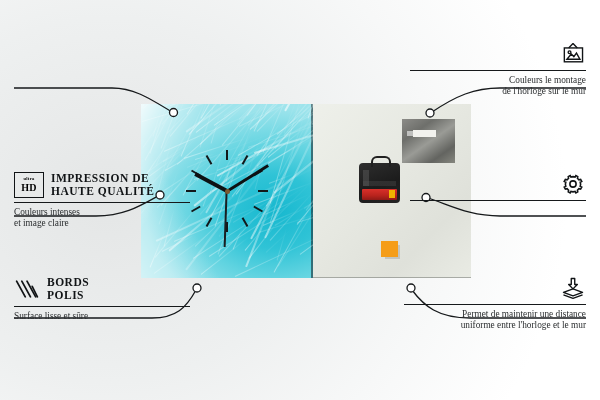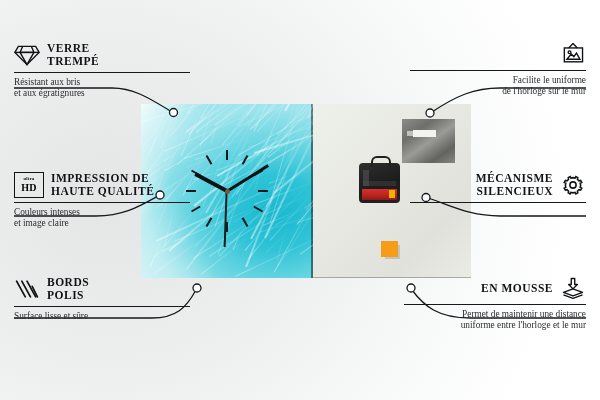--- a/index.html
+++ b/index.html
@@ -302,41 +302,20 @@
       <circle cx="197" cy="288" r="4" fill="#ffffff"></circle>
       <path d="M586,88 H500 C474,88 456,96 432,112"></path>
       <circle cx="430" cy="113" r="4" fill="#ffffff"></circle>
       <path d="M586,216 H500 C470,216 452,206 428,198"></path>
       <circle cx="426" cy="197.5" r="4" fill="#ffffff"></circle>
       <path d="M586,318 H470 C438,318 424,306 412,290"></path>
       <circle cx="411" cy="288" r="4" fill="#ffffff"></circle>
     </g>
   </svg>
 
-  <div class="callout left" style="left:14px;top:42px;">
-    <div class="head">
-      <span class="ico">
-        <svg viewBox="0 0 30 26">
-            <g fill="none" stroke="currentColor" stroke-width="1.6">
-          <path d="M5 3h20l4 7-14 14L1 10z"></path>
-              <path d="M1 10h28"></path>
-              <path d="M10 3l-3 7 8 14 8-14-3-7"></path>
-              <path d="M7 10h16"></path>
-        </g>
-          </svg>
-      </span>
-      <span class="title">
-        <span style="display:block">VERRE</span>
-        <span style="display:block">TREMPÉ</span>
-      </span>
-    </div>
-    <div class="rule"></div>
-    <div class="sub">Résistant aux bris
-et aux égratignures</div>
-  </div>
 
   <div class="callout left" style="left:14px;top:276px;">
     <div class="head">
       <span class="ico">
         <svg viewBox="0 0 30 26">
             <g stroke="currentColor" stroke-width="2" stroke-linecap="round">
           <path d="M3 4L13 22"></path>
               <path d="M9 4L19 22"></path>
               <path d="M15 4L25 22"></path>
               <path d="M21 10L27 22"></path>
@@ -377,46 +356,41 @@
             <g fill="none" stroke="currentColor" stroke-width="1.6">
           <path d="M15 1l-5 5M15 1l5 5"></path>
               <rect x="5" y="6" width="21" height="16"></rect>
           <path d="M8 19l5-6 3 3 3-4 4 7z"></path>
               <circle cx="11" cy="11" r="1.6"></circle>
         </g>
           </svg>
       </span>
     </div>
     <div class="rule"></div>
-    <div class="sub">Facilite le uniforme
+    <div class="sub">Couleurs le montage
 de l'horloge sur le mur</div>
   </div>
 
   <div class="callout right" style="left:410px;top:172px;">
     <div class="head">
-      <span class="title">
-        <span style="display:block">MÉCANISME</span>
-        <span style="display:block">SILENCIEUX</span>
-      </span>
       <span class="ico">
         <svg viewBox="0 0 30 26">
             <g fill="none" stroke="currentColor" stroke-width="1.8">
           <path d="M15 4.5l2.4.5.9-1.8 2.2 1.3-.4 2 1.7 1.7 2-.4 1.3 2.2-1.8.9.5 2.4-.5 2.4 1.8.9-1.3 2.2-2-.4-1.7 1.7.4 2-2.2 1.3-.9-1.8-2.4.5-2.4-.5-.9 1.8-2.2-1.3.4-2-1.7-1.7-2 .4-1.3-2.2 1.8-.9-.5-2.4.5-2.4-1.8-.9 1.3-2.2 2 .4 1.7-1.7-.4-2 2.2-1.3.9 1.8z"></path>
           <circle cx="15" cy="13" r="3.6"></circle>
         </g>
           </svg>
       </span>
     </div>
     <div class="rule"></div>
   </div>
 
   <div class="callout right" style="left:404px;top:276px;width:182px;">
     <div class="head">
       <span class="title">
-        <span style="display:block">EN MOUSSE</span>
       </span>
       <span class="ico">
         <svg viewBox="0 0 30 26">
             <g fill="none" stroke="currentColor" stroke-width="1.6" stroke-linejoin="round">
           <path d="M13 2h4v7h3l-5 5-5-5h3z"></path>
           <path d="M15 14l11 4-11 4-11-4z"></path>
           <path d="M4 21l11 4 11-4"></path>
         </g>
           </svg>
       </span>

